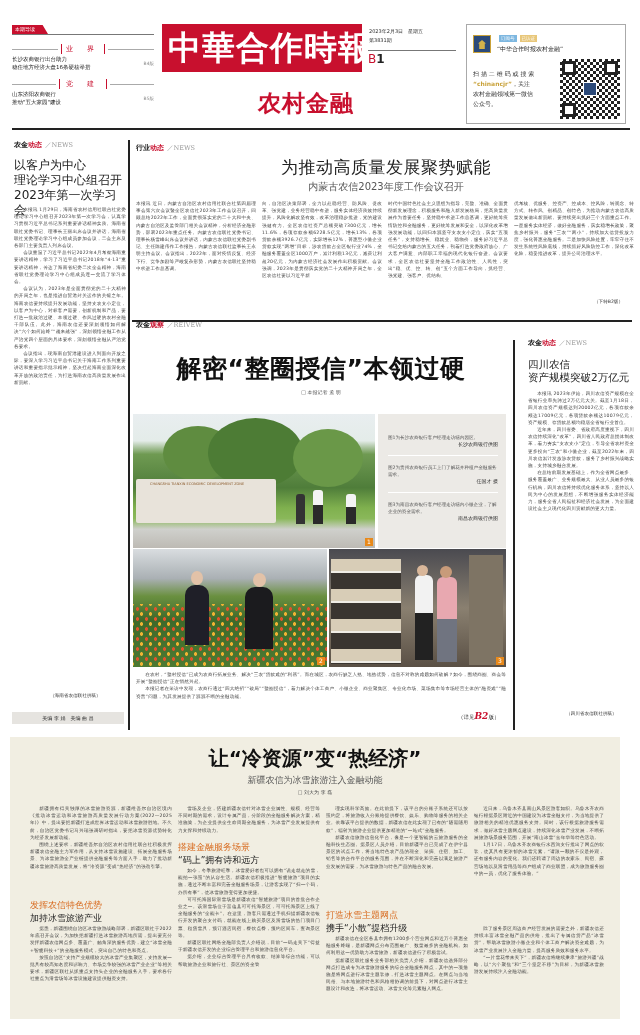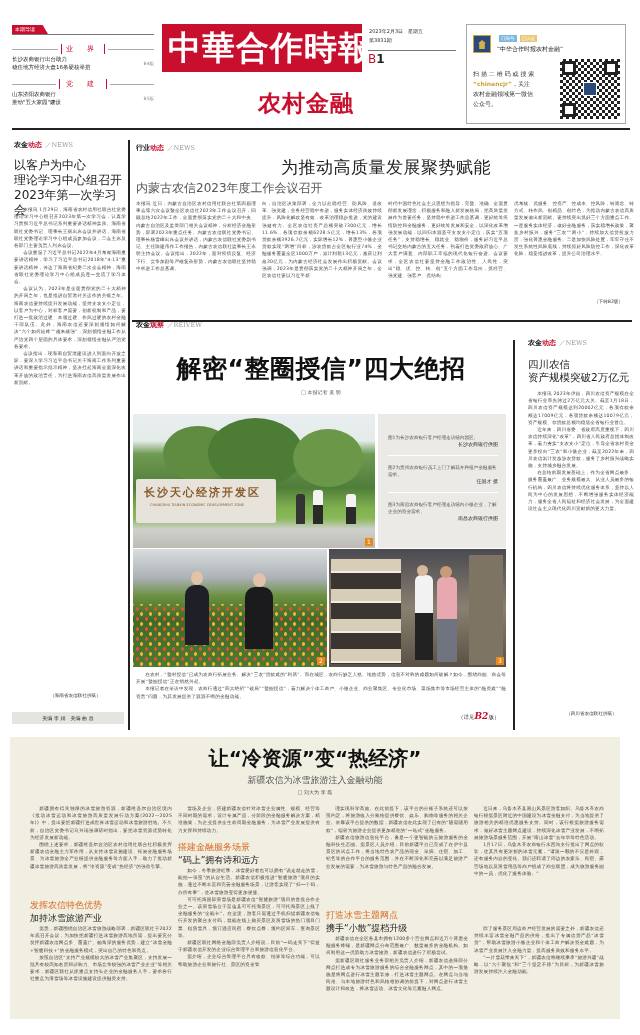--- a/index.html
+++ b/index.html
@@ -22,21 +22,21 @@
 .section-title{left:258px;top:88px;font-size:23px;font-weight:bold;color:#c8102e;letter-spacing:1px}
 .qr-box{left:466px;top:24px;width:160px;height:100px;border:1px solid #aaa;background:#fff}
 .top-rule{left:12px;top:128px;width:618px;height:2px;background:#222}
 
 .col-head{font-size:7px;font-weight:bold;color:#222}
 .col-head .hl{color:#c8102e}
 .col-head .en{font-family:"DejaVu Serif",serif;font-weight:normal;color:#999;font-size:6.5px;margin-left:3px}
 .vrule-dark{width:2px;background:#222}
 .h-left{font-size:12px;line-height:15px;color:#222}
 .mid-title{font-size:17px;color:#222;text-align:center;letter-spacing:0.5px}
-.mid-sub{font-size:12px;color:#555;text-align:left}
+.mid-sub{font-size:10px;color:#555;text-align:center}
 .big-title{font-size:25px;font-weight:bold;color:#111;text-align:center;letter-spacing:0.5px}
 .byline{font-size:5px;color:#555;text-align:center}
 .photo{overflow:hidden}
 .num-badge{width:8px;height:8px;background:#e8891a;color:#fff;font-size:6px;line-height:8px;text-align:center}
 .caption-box{background:#eceae6}
 .cap{font-size:4.6px;line-height:7px;color:#555}
 .cap-src{font-size:5px;text-align:right;color:#333}
 .footer-names{left:12px;top:712px;width:112px;height:12px;background:#e6e4e0;font-size:5px;line-height:12px;color:#333;text-align:center}
 
 .bottom{left:10px;top:737px;width:610px;height:282px;background:#f1eee2}
@@ -135,29 +135,28 @@
 <div class="abs mid-title" style="left:136px;top:156px;width:500px">为推动高质量发展聚势赋能</div>
 <div class="abs mid-sub" style="left:136px;top:180px;width:500px">内蒙古农信2023年度工作会议召开</div>
 <div class="abs txt" style="left:136px;top:200px;width:120px;height:106px">本报讯 近日，内蒙古自治区农村信用社联合社第四届理事会第六次会议暨全区农信社2023年工作会议召开，回顾总结2022年工作，全面贯彻落实党的二十大和中央、内蒙古自治区及监管部门相关会议精神，分析经济金融形势，部署2023年重点任务。内蒙古农信联社党委书记、理事长杨雪峰出席会议并讲话，内蒙古农信联社党委副书记、主任陈建伟作工作报告，内蒙古农信联社监事长王永明主持会议。会议指出，2022年，面对疫情反复、经济下行、竞争加剧等严峻复杂形势，内蒙古农信联社坚持稳中求进工作总基调。</div>
 <div class="abs txt" style="left:262px;top:200px;width:120px;height:106px">向，自治区决策部署，全力以赴稳经营、防风险、促改革、强党建，业务经营稳中有进，服务实体经济质效持续提升，风险化解攻坚有效，改革治理稳步推进，党的建设强健有力。全区农信社资产总额突破7300亿元，增长11.6%，各项存款余额6228.5亿元，增长13%，各项贷款余额3926.7亿元，实际增长12%，普惠型小微企业贷款实现“两增”目标，涉农贷款占全区银行业74%，金融服务覆盖全区1000万户，累计利税13亿元，减费让利超20亿元，为内蒙古经济社会发展作出积极贡献。会议强调，2023年是贯彻落实党的二十大精神开局之年，全区农信社要以习近平新</div>
 <div class="abs txt" style="left:388px;top:200px;width:120px;height:106px">时代中国特色社会主义思想为指导，完整、准确、全面贯彻新发展理念，积极服务和融入新发展格局，把高质量发展作为首要任务，坚持稳中求进工作总基调，更好统筹疫情防控和金融服务，更好统筹发展和安全，以深化改革增强发展动能，以回归本源坚守支农支小定位，落实“五项任务”，支持稳增长、稳就业、稳物价，服务好习近平总书记交给内蒙古的五大任务，朝着打造党委政府放心、广大客户满意、内部职工幸福的现代化银行奋进。会议要求，全区农信社要坚持金融工作政治性、人民性，突出“稳、优、控、转、创”五个方面工作导向，抓经营、强党建、强客户、优结构、</div>
 <div class="abs txt" style="left:514px;top:200px;width:120px;height:98px">优考核、优服务、控资产、控成本、控风险，转观念、转方式、转作风、创精品、创特色，为推动内蒙古农信高质量发展做出新贡献。要持续突出抓好三个方面重点工作。一是服务实体经济，做好金融服务，落实稳增长政策，聚焦乡村振兴，服务“三农”“两小”，持续加大信贷投放力度，强化普惠金融服务。二是加快风险处置，牢牢守住不发生系统性风险底线，持续抓好风险防控工作，深化改革化险，稳妥推进改革，提升公司治理水平。</div>
 <div class="abs" style="left:594px;top:299px;font-size:4.6px;color:#333">（下转B2版）</div>
 <div class="abs" style="left:132px;top:320px;width:500px;height:2px;background:#222"></div>
 
 <div class="abs col-head" style="left:136px;top:320px"><span>农金</span><span class="hl">观察</span><span class="en">／<span>REIVEW</span></span></div>
-<div class="abs big-title" style="left:136px;top:352px;width:370px">解密“整圈授信”四大绝招</div>
+<div class="abs big-title" style="left:136px;top:352px;width:370px">解密“整圈授信”本领过硬</div>
 <div class="abs byline" style="left:136px;top:389px;width:370px">□ 本报记者 孟 明</div>
 
 <div class="abs photo" style="left:133px;top:414px;width:242px;height:134px;background:linear-gradient(180deg,#e9eef0 0%,#e4ece9 20%,#6f9a52 30%,#4f7d3a 55%,#7fb04e 70%,#8ab85a 78%,#cfd0cc 86%,#bdbab4 100%)">
   <div style="position:absolute;left:30px;top:12px;width:70px;height:55px;border-radius:50%;background:#5f8c40"></div>
   <div style="position:absolute;left:75px;top:4px;width:95px;height:70px;border-radius:50%;background:#4d7c35"></div>
   <div style="position:absolute;left:160px;top:15px;width:70px;height:58px;border-radius:50%;background:#6a9848"></div>
   <div style="position:absolute;left:3px;top:65px;width:140px;height:44px;background:#e8e3da;border-radius:2px">
-    <div style="font-size:11px;font-weight:bold;color:#8a5a2a;padding:6px 0 0 8px;letter-spacing:2px;white-space:nowrap">长沙天心经济开发区</div>
     <div style="font-size:3.5px;color:#8a5a2a;padding:3px 0 0 14px;white-space:nowrap">CHANGSHA TIANXIN ECONOMIC DEVELOPMENT ZONE</div>
   </div>
   <div style="position:absolute;left:163px;top:80px;width:9px;height:30px;background:#333;border-radius:3px 3px 0 0"></div>
   <div style="position:absolute;left:180px;top:76px;width:10px;height:34px;background:linear-gradient(180deg,#f3f3f3 45%,#2a2a2a 45%);border-radius:3px 3px 0 0"></div>
   <div style="position:absolute;left:213px;top:80px;width:10px;height:30px;background:linear-gradient(180deg,#f3f3f3 45%,#2a2a2a 45%);border-radius:3px 3px 0 0"></div>
   <div class="num-badge" style="position:absolute;right:2px;bottom:2px">1</div>
 </div>
 
 <div class="abs caption-box" style="left:378px;top:414px;width:128px;height:134px">
   <div style="padding:20px 8px 0 10px">

